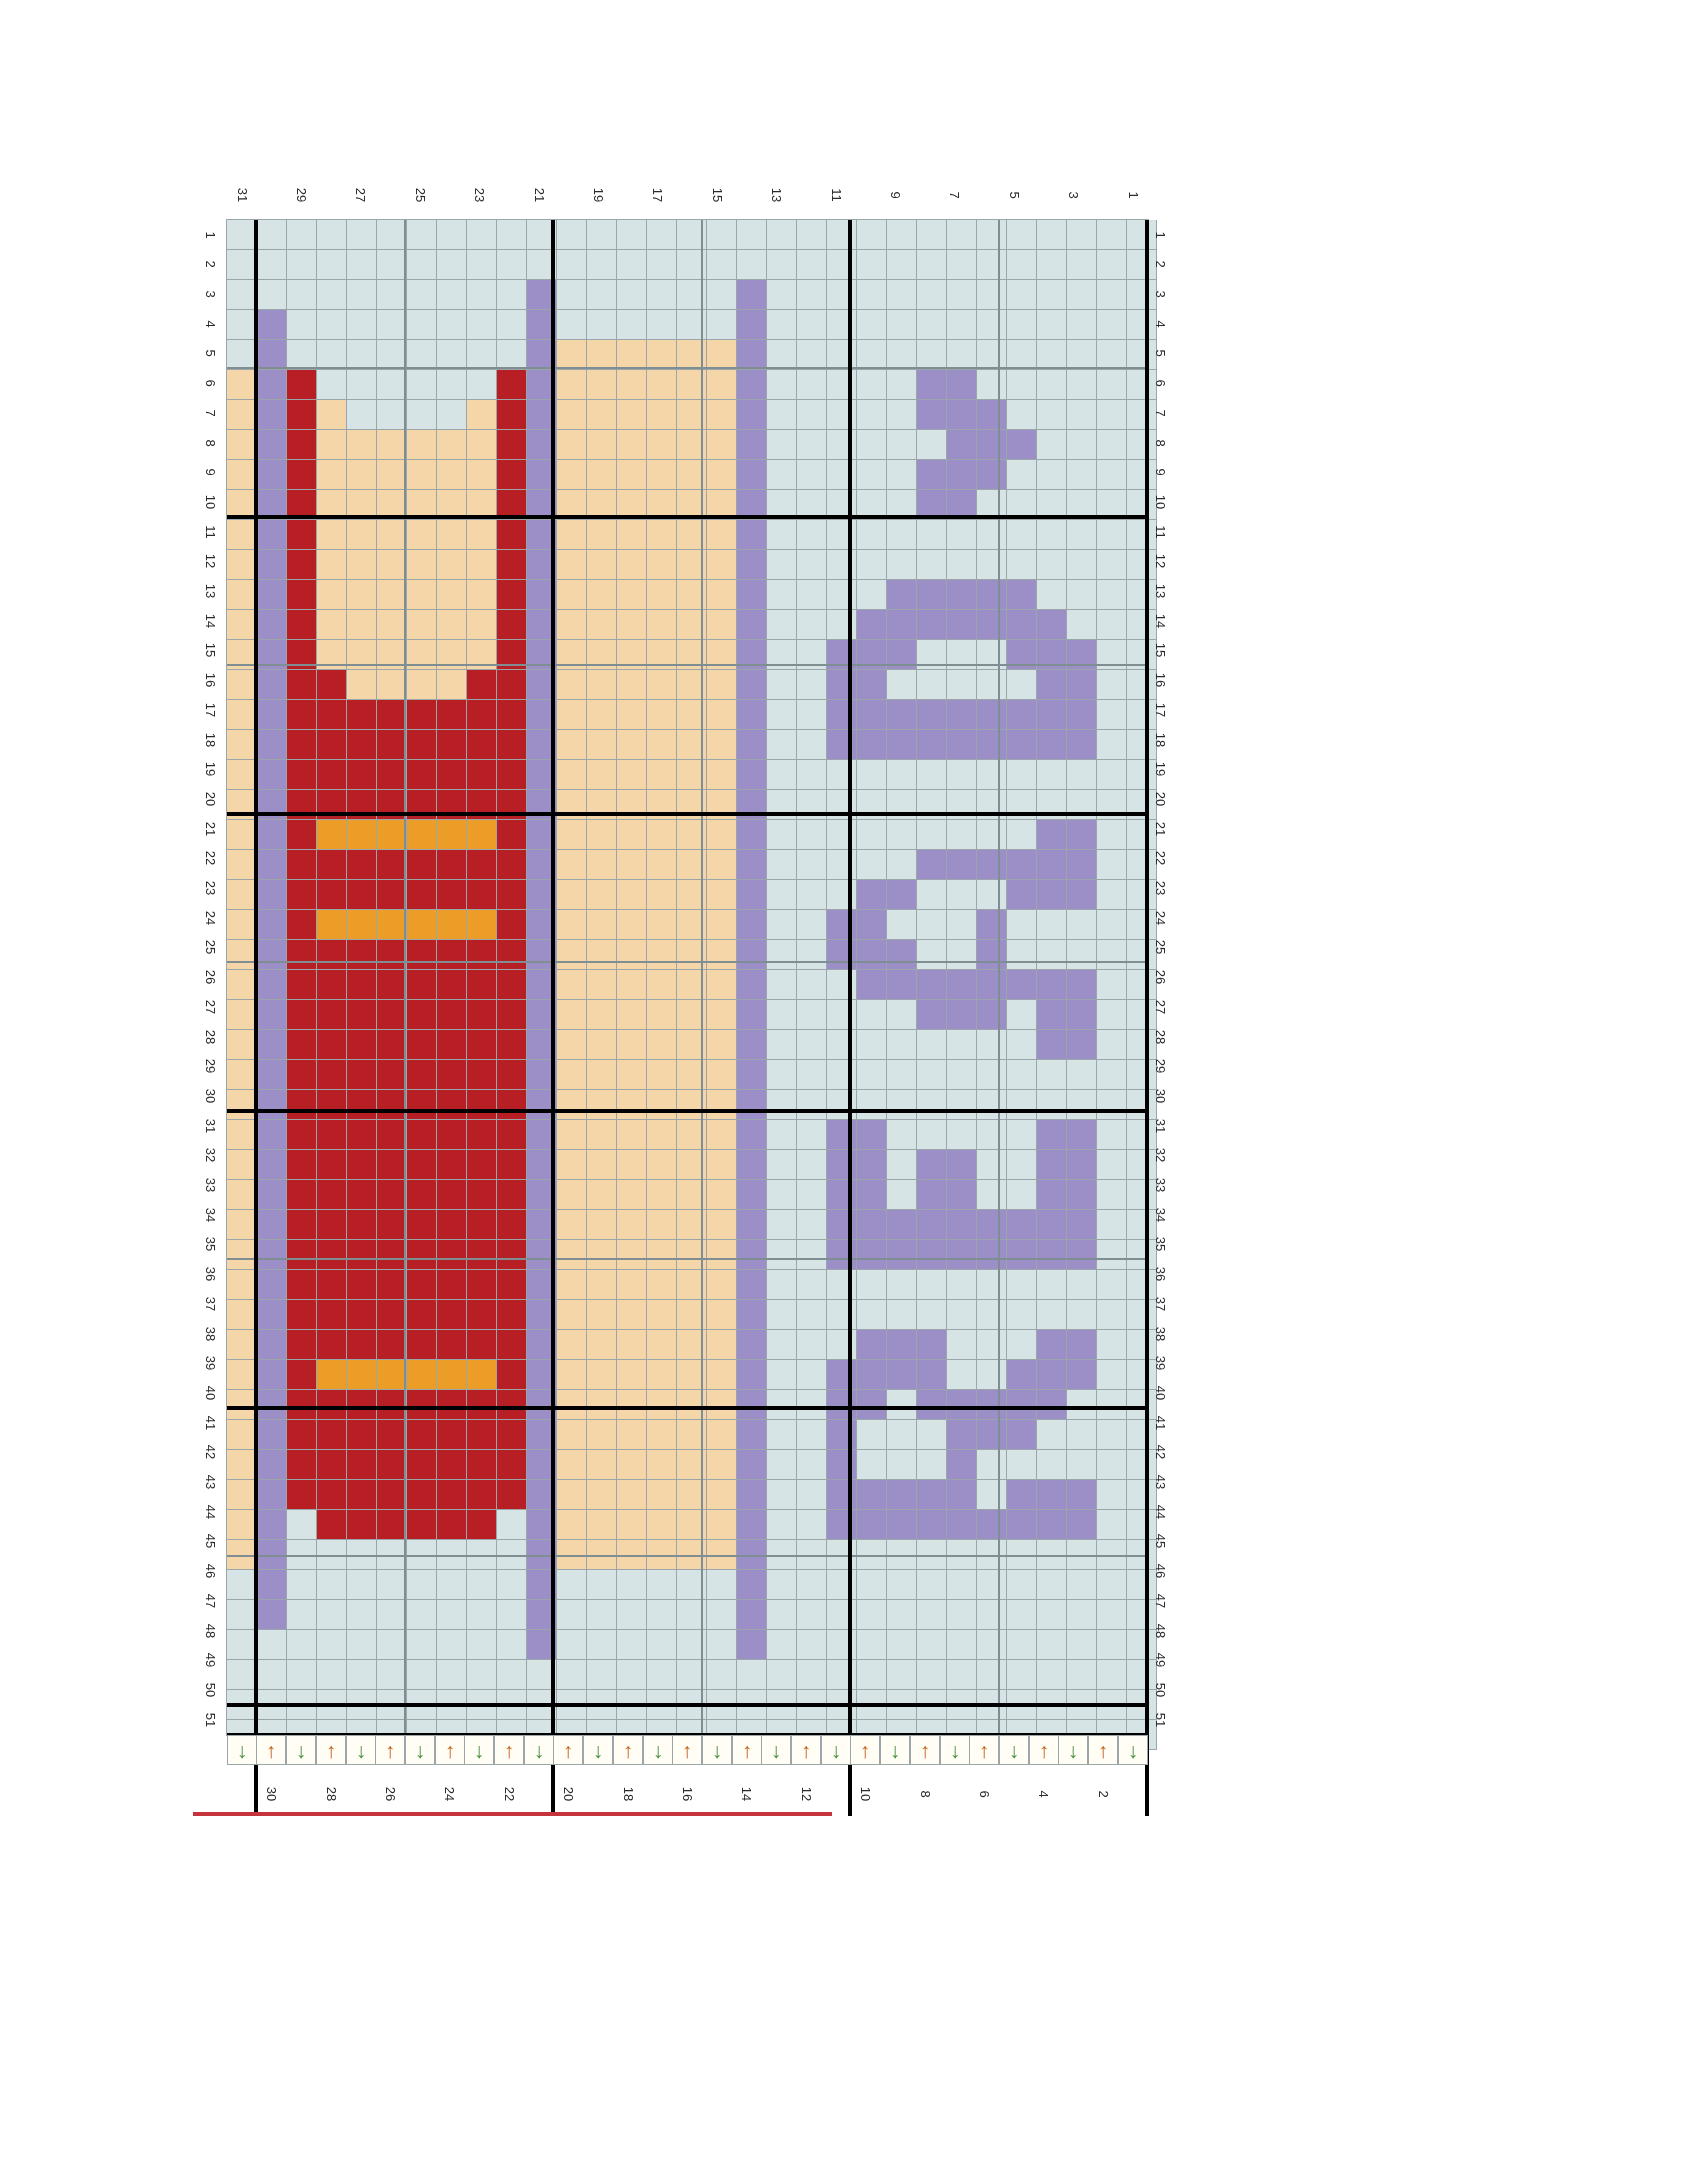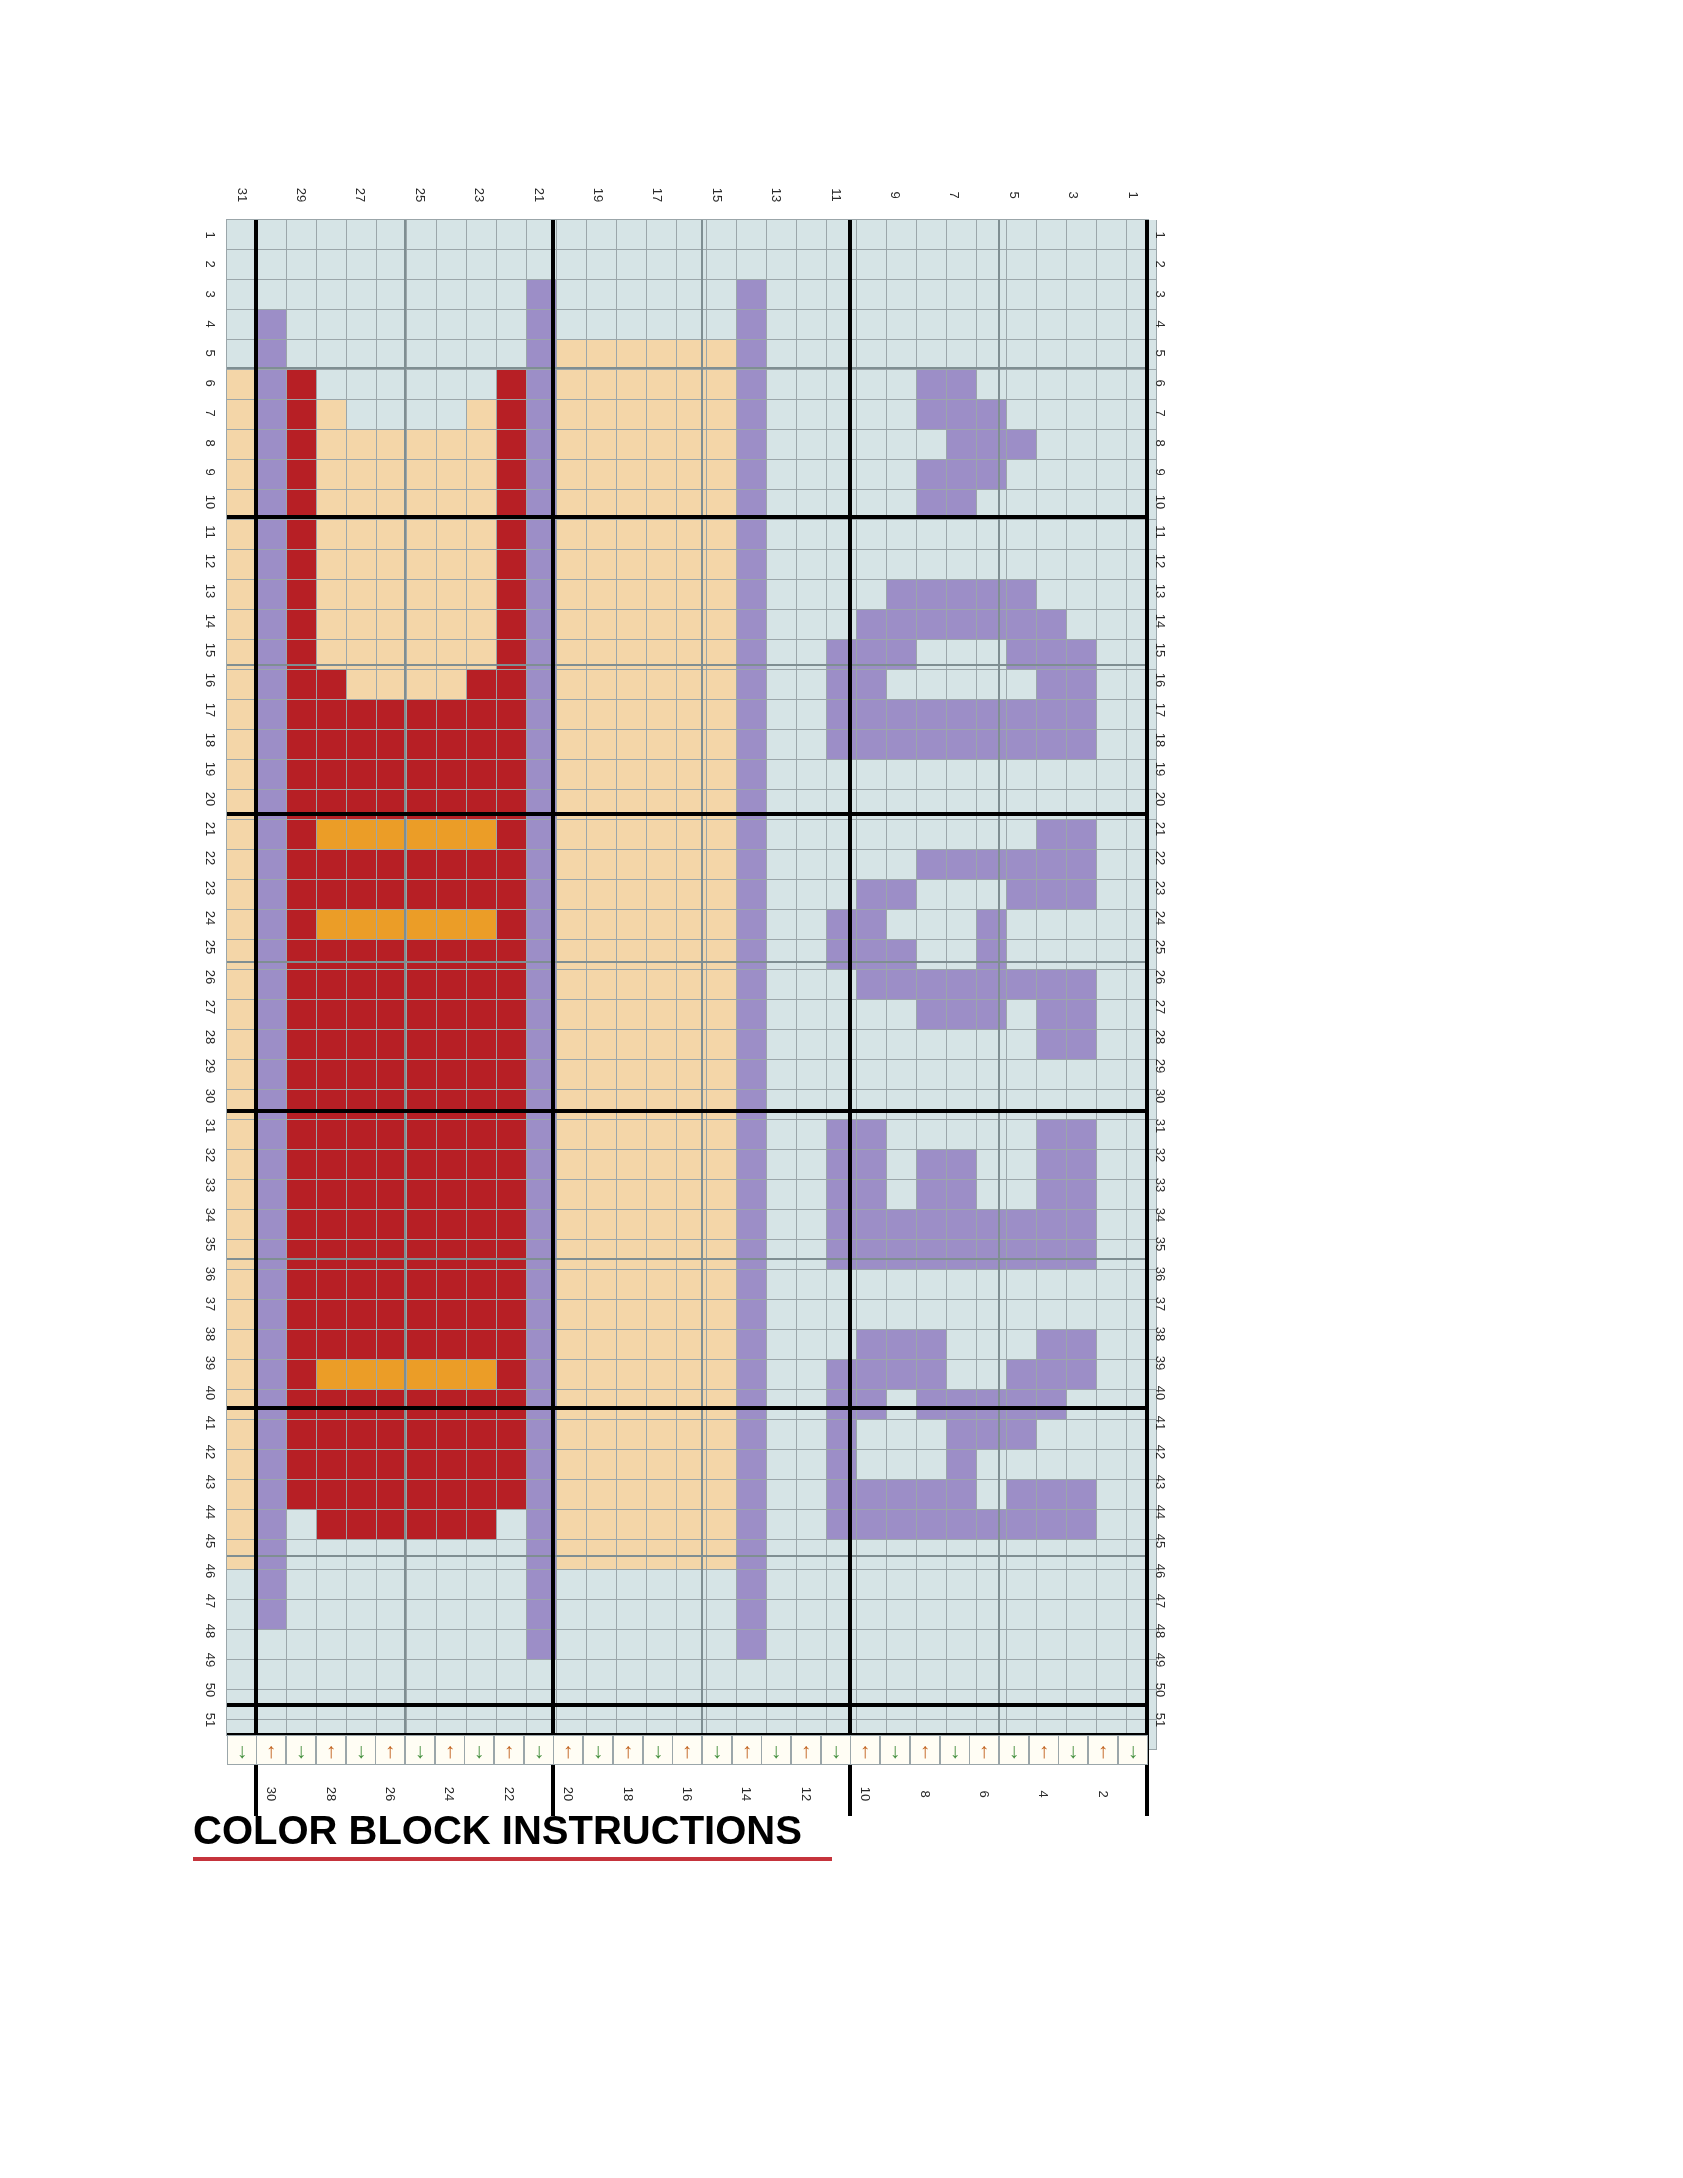--- a/index.html
+++ b/index.html
@@ -1788,17 +1788,16 @@
       <div class="arrowcell arrow-up" style="left: 910px; top: 1735px;">↑</div>
       <div class="arrowcell arrow-down" style="left: 940px; top: 1735px;">↓</div>
       <div class="arrowcell arrow-up" style="left: 969px; top: 1735px;">↑</div>
       <div class="arrowcell arrow-down" style="left: 999px; top: 1735px;">↓</div>
       <div class="arrowcell arrow-up" style="left: 1029px; top: 1735px;">↑</div>
       <div class="arrowcell arrow-down" style="left: 1058px; top: 1735px;">↓</div>
       <div class="arrowcell arrow-up" style="left: 1088px; top: 1735px;">↑</div>
       <div class="arrowcell arrow-down" style="left: 1118px; top: 1735px;">↓</div>
     </div>
   <div id="title-block">
-    <div id="page-title">COLOR BLOCK INSTRUCTIONS</div>
     <div id="title-underline" style="background: rgb(197, 52, 60);"></div>
   </div>
 </div>
 
 
 </body></html>

